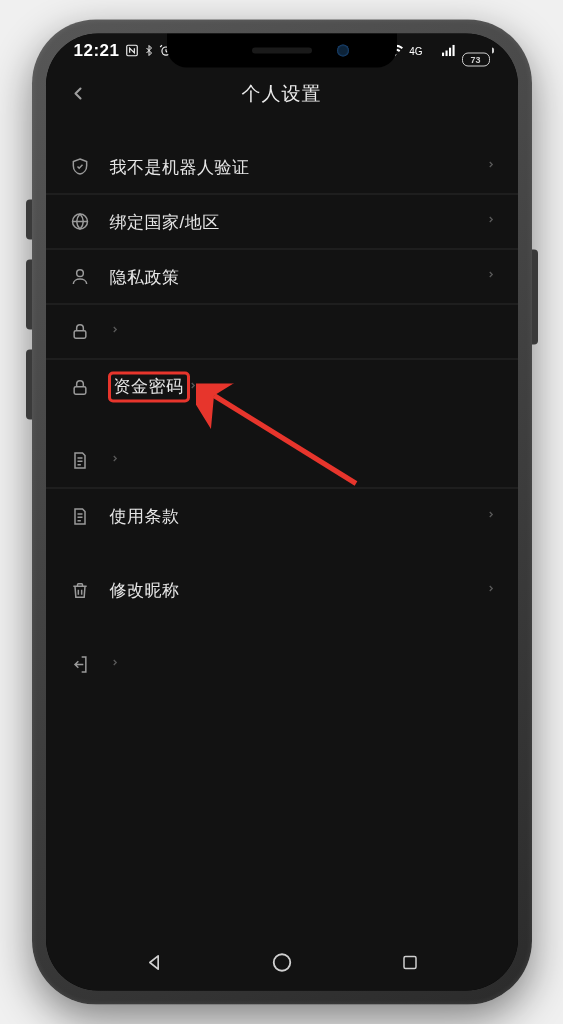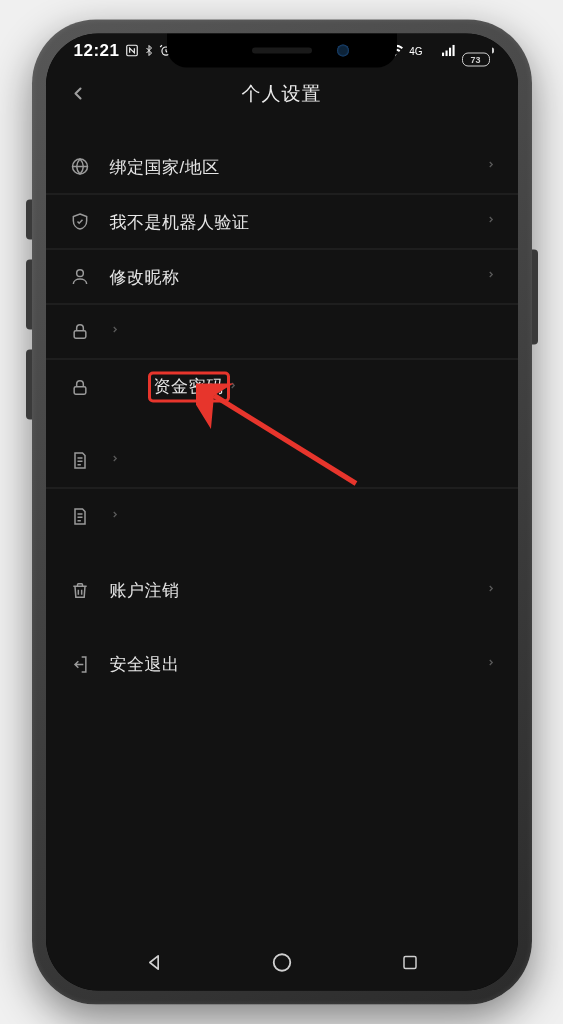--- a/index.html
+++ b/index.html
@@ -160,21 +160,20 @@
     color:#5a5a5a;
     flex:0 0 auto;
   }
   .row.highlighted .label{
     outline:3px solid #e7352c;
     outline-offset:-1px;
     padding:1px 4px 3px 4px;
     border-radius:3px;
     display:inline-block;
     flex:0 0 auto;
-    margin-left:40px;
   }
   .row.highlighted::after{
     content:"";
     flex:1;
   }
 
   
   .android-nav{
     position:absolute;
     bottom:0;left:0;right:0;
@@ -264,49 +263,49 @@
         </div>
         <div class="title">个人设置</div>
       </div>
 
       <div class="list">
 
         <div class="group">
           <div class="row">
             <span class="ico">
               <svg width="20" height="20" viewBox="0 0 24 24" fill="none" stroke="#9a9a9a" stroke-width="1.8">
+                  <path d="M12 3l8 3v5c0 5-3.4 9-8 10-4.6-1-8-5-8-10V6l8-3z"></path>
+                  <path d="M9 12l2 2 4-4"></path>
+                </svg>
+            </span>
+            <span class="label">我不是机器人验证</span>
+            <span class="chev"><svg width="10" height="14" viewBox="0 0 24 24" fill="none" stroke="#5a5a5a" stroke-width="3">
+                  <polyline points="9 18 15 12 9 6"></polyline>
+                </svg></span>
+          </div>
+          <div class="row">
+            <span class="ico">
+              <svg width="20" height="20" viewBox="0 0 24 24" fill="none" stroke="#9a9a9a" stroke-width="1.8">
                   <circle cx="12" cy="12" r="9"></circle>
                   <path d="M3 12h18M12 3c2.5 2.7 4 6 4 9s-1.5 6.3-4 9c-2.5-2.7-4-6-4-9s1.5-6.3 4-9z"></path>
                 </svg>
             </span>
             <span class="label">绑定国家/地区</span>
             <span class="chev"><svg width="10" height="14" viewBox="0 0 24 24" fill="none" stroke="#5a5a5a" stroke-width="3">
                   <polyline points="9 18 15 12 9 6"></polyline>
                 </svg></span>
           </div>
           <div class="row">
             <span class="ico">
               <svg width="20" height="20" viewBox="0 0 24 24" fill="none" stroke="#9a9a9a" stroke-width="1.8">
-                  <path d="M12 3l8 3v5c0 5-3.4 9-8 10-4.6-1-8-5-8-10V6l8-3z"></path>
-                  <path d="M9 12l2 2 4-4"></path>
-                </svg>
-            </span>
-            <span class="label">我不是机器人验证</span>
-            <span class="chev"><svg width="10" height="14" viewBox="0 0 24 24" fill="none" stroke="#5a5a5a" stroke-width="3">
-                  <polyline points="9 18 15 12 9 6"></polyline>
-                </svg></span>
-          </div>
-          <div class="row">
-            <span class="ico">
-              <svg width="20" height="20" viewBox="0 0 24 24" fill="none" stroke="#9a9a9a" stroke-width="1.8">
                   <circle cx="12" cy="8" r="4"></circle>
                   <path d="M4 21c0-4 4-6 8-6s8 2 8 6"></path>
                 </svg>
             </span>
-            <span class="label">修改昵称</span>
+            <span class="label">隐私政策</span>
             <span class="chev"><svg width="10" height="14" viewBox="0 0 24 24" fill="none" stroke="#5a5a5a" stroke-width="3">
                   <polyline points="9 18 15 12 9 6"></polyline>
                 </svg></span>
           </div>
           <div class="row">
             <span class="ico">
               <svg width="20" height="20" viewBox="0 0 24 24" fill="none" stroke="#9a9a9a" stroke-width="1.8">
                   <rect x="5" y="11" width="14" height="9" rx="2"></rect>
                   <path d="M8 11V8a4 4 0 1 1 8 0v3"></path>
                 </svg>
@@ -341,48 +340,48 @@
                   <polyline points="9 18 15 12 9 6"></polyline>
                 </svg></span>
           </div>
           <div class="row">
             <span class="ico">
               <svg width="20" height="20" viewBox="0 0 24 24" fill="none" stroke="#9a9a9a" stroke-width="1.8">
                   <path d="M6 3h9l3 3v15H6z"></path>
                   <path d="M9 9h6M9 13h6M9 17h4"></path>
                 </svg>
             </span>
+            <span class="label">使用条款</span>
             <span class="chev"><svg width="10" height="14" viewBox="0 0 24 24" fill="none" stroke="#5a5a5a" stroke-width="3">
                   <polyline points="9 18 15 12 9 6"></polyline>
                 </svg></span>
           </div>
         </div>
 
         <div class="group">
           <div class="row">
             <span class="ico">
               <svg width="20" height="20" viewBox="0 0 24 24" fill="none" stroke="#9a9a9a" stroke-width="1.8">
                   <path d="M4 7h16M9 7V5a1 1 0 0 1 1-1h4a1 1 0 0 1 1 1v2M6 7l1 13h10l1-13M10 11v6M14 11v6"></path>
                 </svg>
             </span>
-            <span class="label">账户注销</span>
+            <span class="label">修改昵称</span>
             <span class="chev"><svg width="10" height="14" viewBox="0 0 24 24" fill="none" stroke="#5a5a5a" stroke-width="3">
                   <polyline points="9 18 15 12 9 6"></polyline>
                 </svg></span>
           </div>
         </div>
 
         <div class="group">
           <div class="row">
             <span class="ico">
               <svg width="20" height="20" viewBox="0 0 24 24" fill="none" stroke="#9a9a9a" stroke-width="1.8">
                   <path d="M14 3h5v18h-5M10 8l-4 4 4 4M6 12h10"></path>
                 </svg>
             </span>
-            <span class="label">安全退出</span>
             <span class="chev"><svg width="10" height="14" viewBox="0 0 24 24" fill="none" stroke="#5a5a5a" stroke-width="3">
                   <polyline points="9 18 15 12 9 6"></polyline>
                 </svg></span>
           </div>
         </div>
 
       </div>
 
       <svg class="annot-arrow" style="left:150px; top:350px;" width="170" height="110" viewBox="0 0 170 110">
         <defs>

